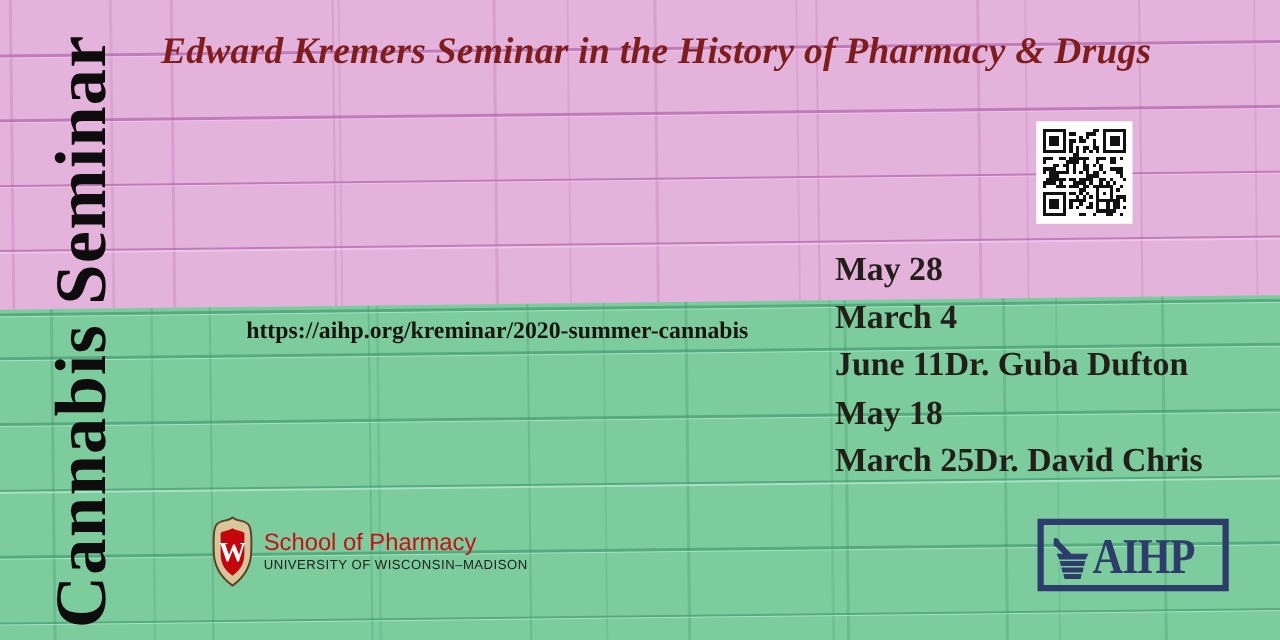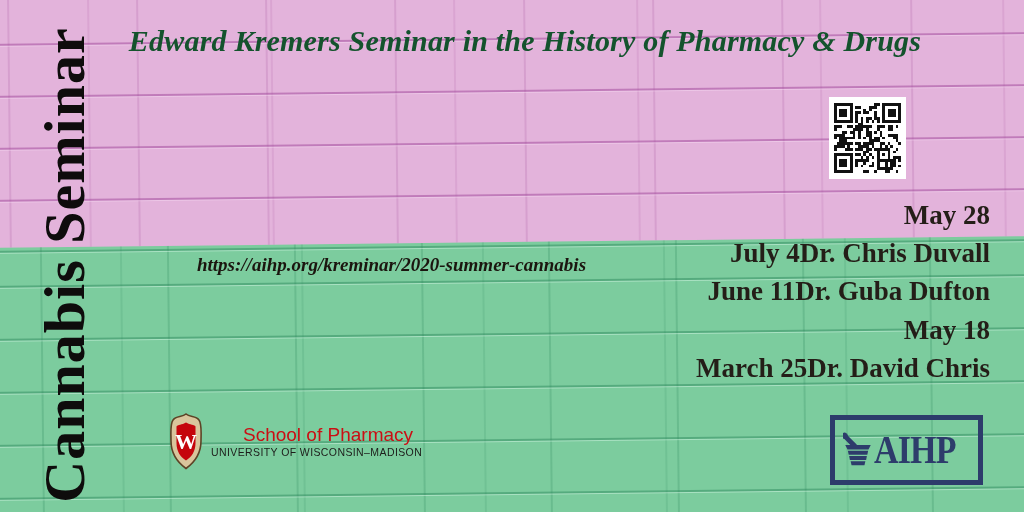--- a/index.html
+++ b/index.html
@@ -36,63 +36,62 @@
     position:absolute;left:-185px;top:229px;width:500px;height:72px;
     transform:rotate(-90deg);
     text-align:center;line-height:72px;
     font-size:58px;font-weight:700;color:#0e0c0c;
     letter-spacing:1px;white-space:nowrap;
   }
   
   .title{
     position:absolute;left:105px;top:24px;width:840px;margin:0;
     text-align:center;
-    font-size:30px;font-style:italic;font-weight:700;color:#14532d;
+    font-size:30px;font-style:italic;font-weight:700;color:#7f1d1d;
     letter-spacing:0.2px;white-space:nowrap;
   }
   
   .qr{
     position:absolute;left:829px;top:97px;width:77px;height:82px;
     background:#ffffff;box-sizing:border-box;padding:6px 5px;
   }
   .qr svg{display:block;width:67px;height:70px;}
   
   .schedule{position:absolute;left:668px;top:196px;width:322px;}
   .schedule .row{
-    display:flex;justify-content:flex-end;align-items:center;
+    display:flex;justify-content:flex-start;align-items:center;
     height:38.4px;
   }
   .schedule .date,.schedule .speaker{
     font-size:27px;font-weight:700;color:#241e18;white-space:nowrap;
   }
   
   .url{
     position:absolute;left:197px;top:254px;
     font-size:19px;font-weight:700;color:#1b150f;letter-spacing:0px;
     white-space:nowrap;
-    font-style:italic;
   }
   
   .uw-logo{position:absolute;left:168px;top:413px;display:flex;align-items:center;}
   .uw-crest{width:36px;height:57px;flex:0 0 auto;}
   .uw-text{margin-left:7px;display:flex;flex-direction:column;justify-content:center;}
   .uw-school{
     font-family:"Liberation Sans", sans-serif;
-    font-size:19px;font-weight:500;color:#cb0e14;line-height:22px;white-space:nowrap;margin-left:32px;
+    font-size:19px;font-weight:500;color:#cb0e14;line-height:22px;white-space:nowrap;
   }
   .uw-univ{
     font-family:"Liberation Sans", sans-serif;
     font-size:10.5px;font-weight:400;color:#1d1d1b;letter-spacing:0.4px;
     line-height:13px;white-space:nowrap;
   }
   
   .aihp{
-    position:absolute;left:830px;top:415px;width:153px;height:70px;
+    position:absolute;left:830px;top:415px;width:153px;height:58px;
     box-sizing:border-box;border:5px solid #2d3c6b;
-    display:flex;align-items:center;justify-content:center;
+    display:flex;align-items:flex-end;justify-content:center;
   }
   .aihp-icon{width:30px;height:38px;margin-right:1px;margin-top:1px;flex:0 0 auto;}
   .aihp-text{
     font-size:40px;font-weight:700;color:#2d3c6b;line-height:46px;
     transform:scaleX(0.85);transform-origin:left center;
     letter-spacing:-1px;white-space:nowrap;
   }
 </style>
 </head>
 <body>
@@ -326,22 +325,21 @@
         <rect x="17" y="17" width="3" height="3" fill="#fff"></rect>
         <rect x="18" y="18" width="1" height="1" fill="#111"></rect>
       </svg>
   </div>
 
   <div class="schedule">
     <div class="row">
       <span class="date">May 28</span>
     </div>
     <div class="row">
-      <span class="date">July 4</span>
-      <span class="speaker">Dr. Chris Duvall</span>
+      <span class="date">March 4</span>
     </div>
     <div class="row">
       <span class="date">June 11</span>
       <span class="speaker">Dr. Guba Dufton</span>
     </div>
     <div class="row">
       <span class="date">May 18</span>
     </div>
     <div class="row">
       <span class="date">March 25</span>

